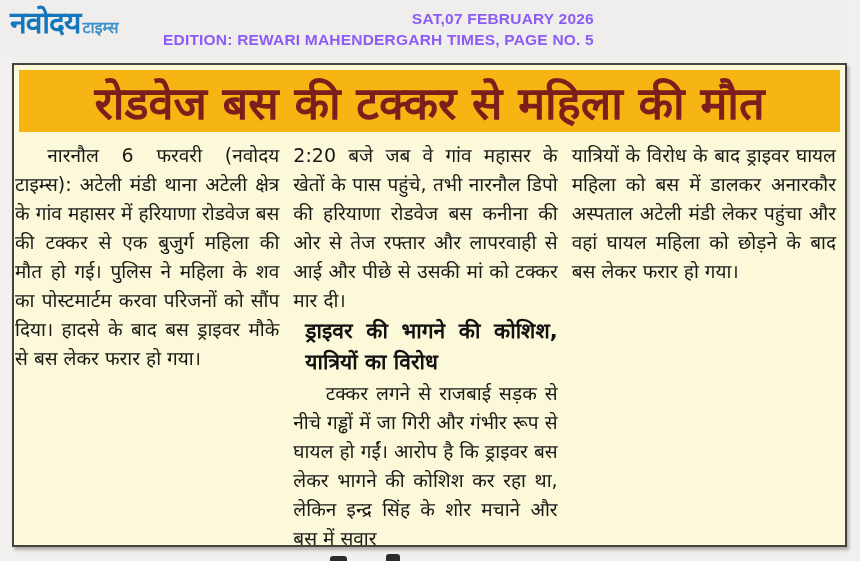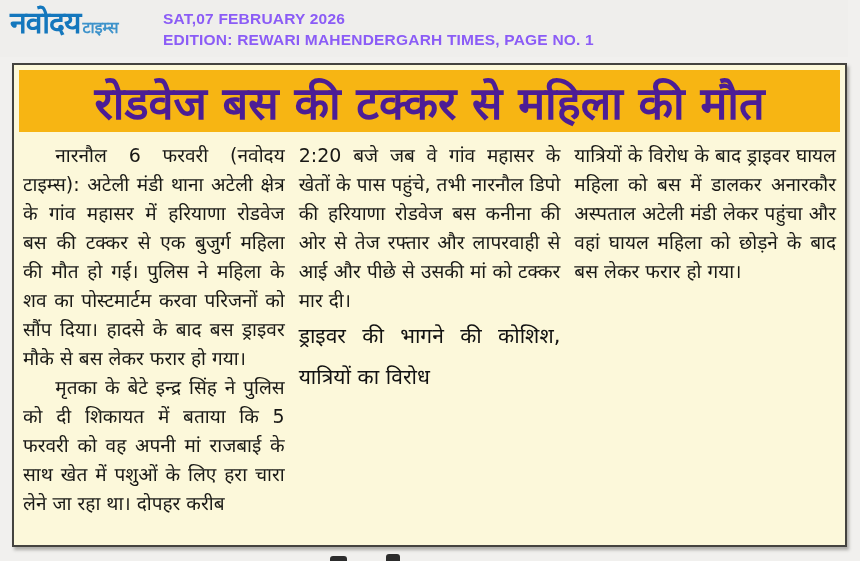--- a/index.html
+++ b/index.html
@@ -7,20 +7,21 @@
     width: 860px; height: 561px;
     position: relative;
     background: #f1f0ee;
     overflow: hidden;
     font-family: "DejaVu Sans", sans-serif;
   }
   
   .masthead {
     position: absolute; left: 0; top: 0; width: 848px; height: 57px;
     background: #efeeec;
+    text-align: right;
   }
   .logo {
     position: absolute; left: 10px; top: 8px;
     white-space: nowrap; line-height: 1;
   }
   .logo-main {
     font-size: 30px; font-weight: 800; color: #1477bd;
     letter-spacing: -1px;
   }
   .logo-sub {
@@ -41,74 +42,74 @@
     background: #fcf8da;
     border: 2px solid #44433f;
     box-shadow: 2px 3px 3px rgba(90,90,85,0.45);
   }
   .headline-band {
     position: absolute; left: 5px; top: 5px; right: 5px; height: 62px;
     background: #f7b513;
     display: flex; align-items: center; justify-content: center;
   }
   .headline {
-    font-size: 45px; font-weight: 800; color: #4c1d95;
+    font-size: 45px; font-weight: 800; color: #7f1d1d;
     letter-spacing: 0px; white-space: nowrap;
     font-family: "DejaVu Sans", sans-serif;
   }
   .columns {
     position: absolute; left: 0; top: 72px; right: 0; bottom: 4px;
-    display: flex; gap: 14px; padding: 4px 9px 0 9px;
+    display: flex; gap: 14px; padding: 4px 9px 0 1px;
   }
   .col {
     flex: 1 1 0; min-width: 0;
     font-size: 19px; line-height: 29px;
     color: #181815;
     text-align: justify;
   }
   .para { margin: 0; }
   .para.indent { text-indent: 1.7em; }
   .subhead {
-    font-weight: 400; font-size: 21px; line-height: 41px;
-    color: #111; text-align: justify; margin: 1px 0 1px 0;
+    font-weight: 700; font-size: 21px; line-height: 31px;
+    color: #111; text-align: justify; margin: 1px 0 1px 12px;
   }
   
   .cutoff-frag {
     position: absolute; background: #2c2c2c; border-radius: 3px 3px 0 0;
   }
   .frag-a { left: 330px; top: 556px; width: 17px; height: 5px; }
   .frag-b { left: 386px; top: 554px; width: 14px; height: 7px; }
 </style>
 </head>
 <body>
 
 <div class="masthead">
   <div class="logo">
     <span class="logo-main">नवोदय</span><span class="logo-sub">टाइम्स</span>
   </div>
   <div class="mast-text">
     <div>SAT,07 FEBRUARY 2026</div>
-    <div>EDITION: REWARI MAHENDERGARH TIMES, PAGE NO. 1</div>
+    <div>EDITION: REWARI MAHENDERGARH TIMES, PAGE NO. 5</div>
   </div>
 </div>
 
 <div class="article-box">
   <div class="headline-band">
     <div class="headline">रोडवेज बस की टक्कर से महिला की मौत</div>
   </div>
   <div class="columns">
 
     <div class="col">
       <p class="para indent">नारनौल 6 फरवरी (नवोदय टाइम्स): अटेली मंडी थाना अटेली क्षेत्र के गांव महासर में हरियाणा रोडवेज बस की टक्कर से एक बुजुर्ग महिला की मौत हो गई। पुलिस ने महिला के शव का पोस्टमार्टम करवा परिजनों को सौंप दिया। हादसे के बाद बस ड्राइवर मौके से बस लेकर फरार हो गया।</p>
-      <p class="para indent">मृतका के बेटे इन्द्र सिंह ने पुलिस को दी शिकायत में बताया कि 5 फरवरी को वह अपनी मां राजबाई के साथ खेत में पशुओं के लिए हरा चारा लेने जा रहा था। दोपहर करीब</p>
     </div>
 
     <div class="col">
       <p class="para">2:20 बजे जब वे गांव महासर के खेतों के पास पहुंचे, तभी नारनौल डिपो की हरियाणा रोडवेज बस कनीना की ओर से तेज रफ्तार और लापरवाही से आई और पीछे से उसकी मां को टक्कर मार दी।</p>
       <p class="subhead">ड्राइवर की भागने की कोशिश, यात्रियों का विरोध</p>
+      <p class="para indent">टक्कर लगने से राजबाई सड़क से नीचे गड्ढों में जा गिरी और गंभीर रूप से घायल हो गईं। आरोप है कि ड्राइवर बस लेकर भागने की कोशिश कर रहा था, लेकिन इन्द्र सिंह के शोर मचाने और बस में सवार</p>
     </div>
 
     <div class="col">
       <p class="para">यात्रियों के विरोध के बाद ड्राइवर घायल महिला को बस में डालकर अनारकौर अस्पताल अटेली मंडी लेकर पहुंचा और वहां घायल महिला को छोड़ने के बाद बस लेकर फरार हो गया।</p>
     </div>
 
   </div>
 </div>
 
 <div class="cutoff-frag frag-a"></div>

